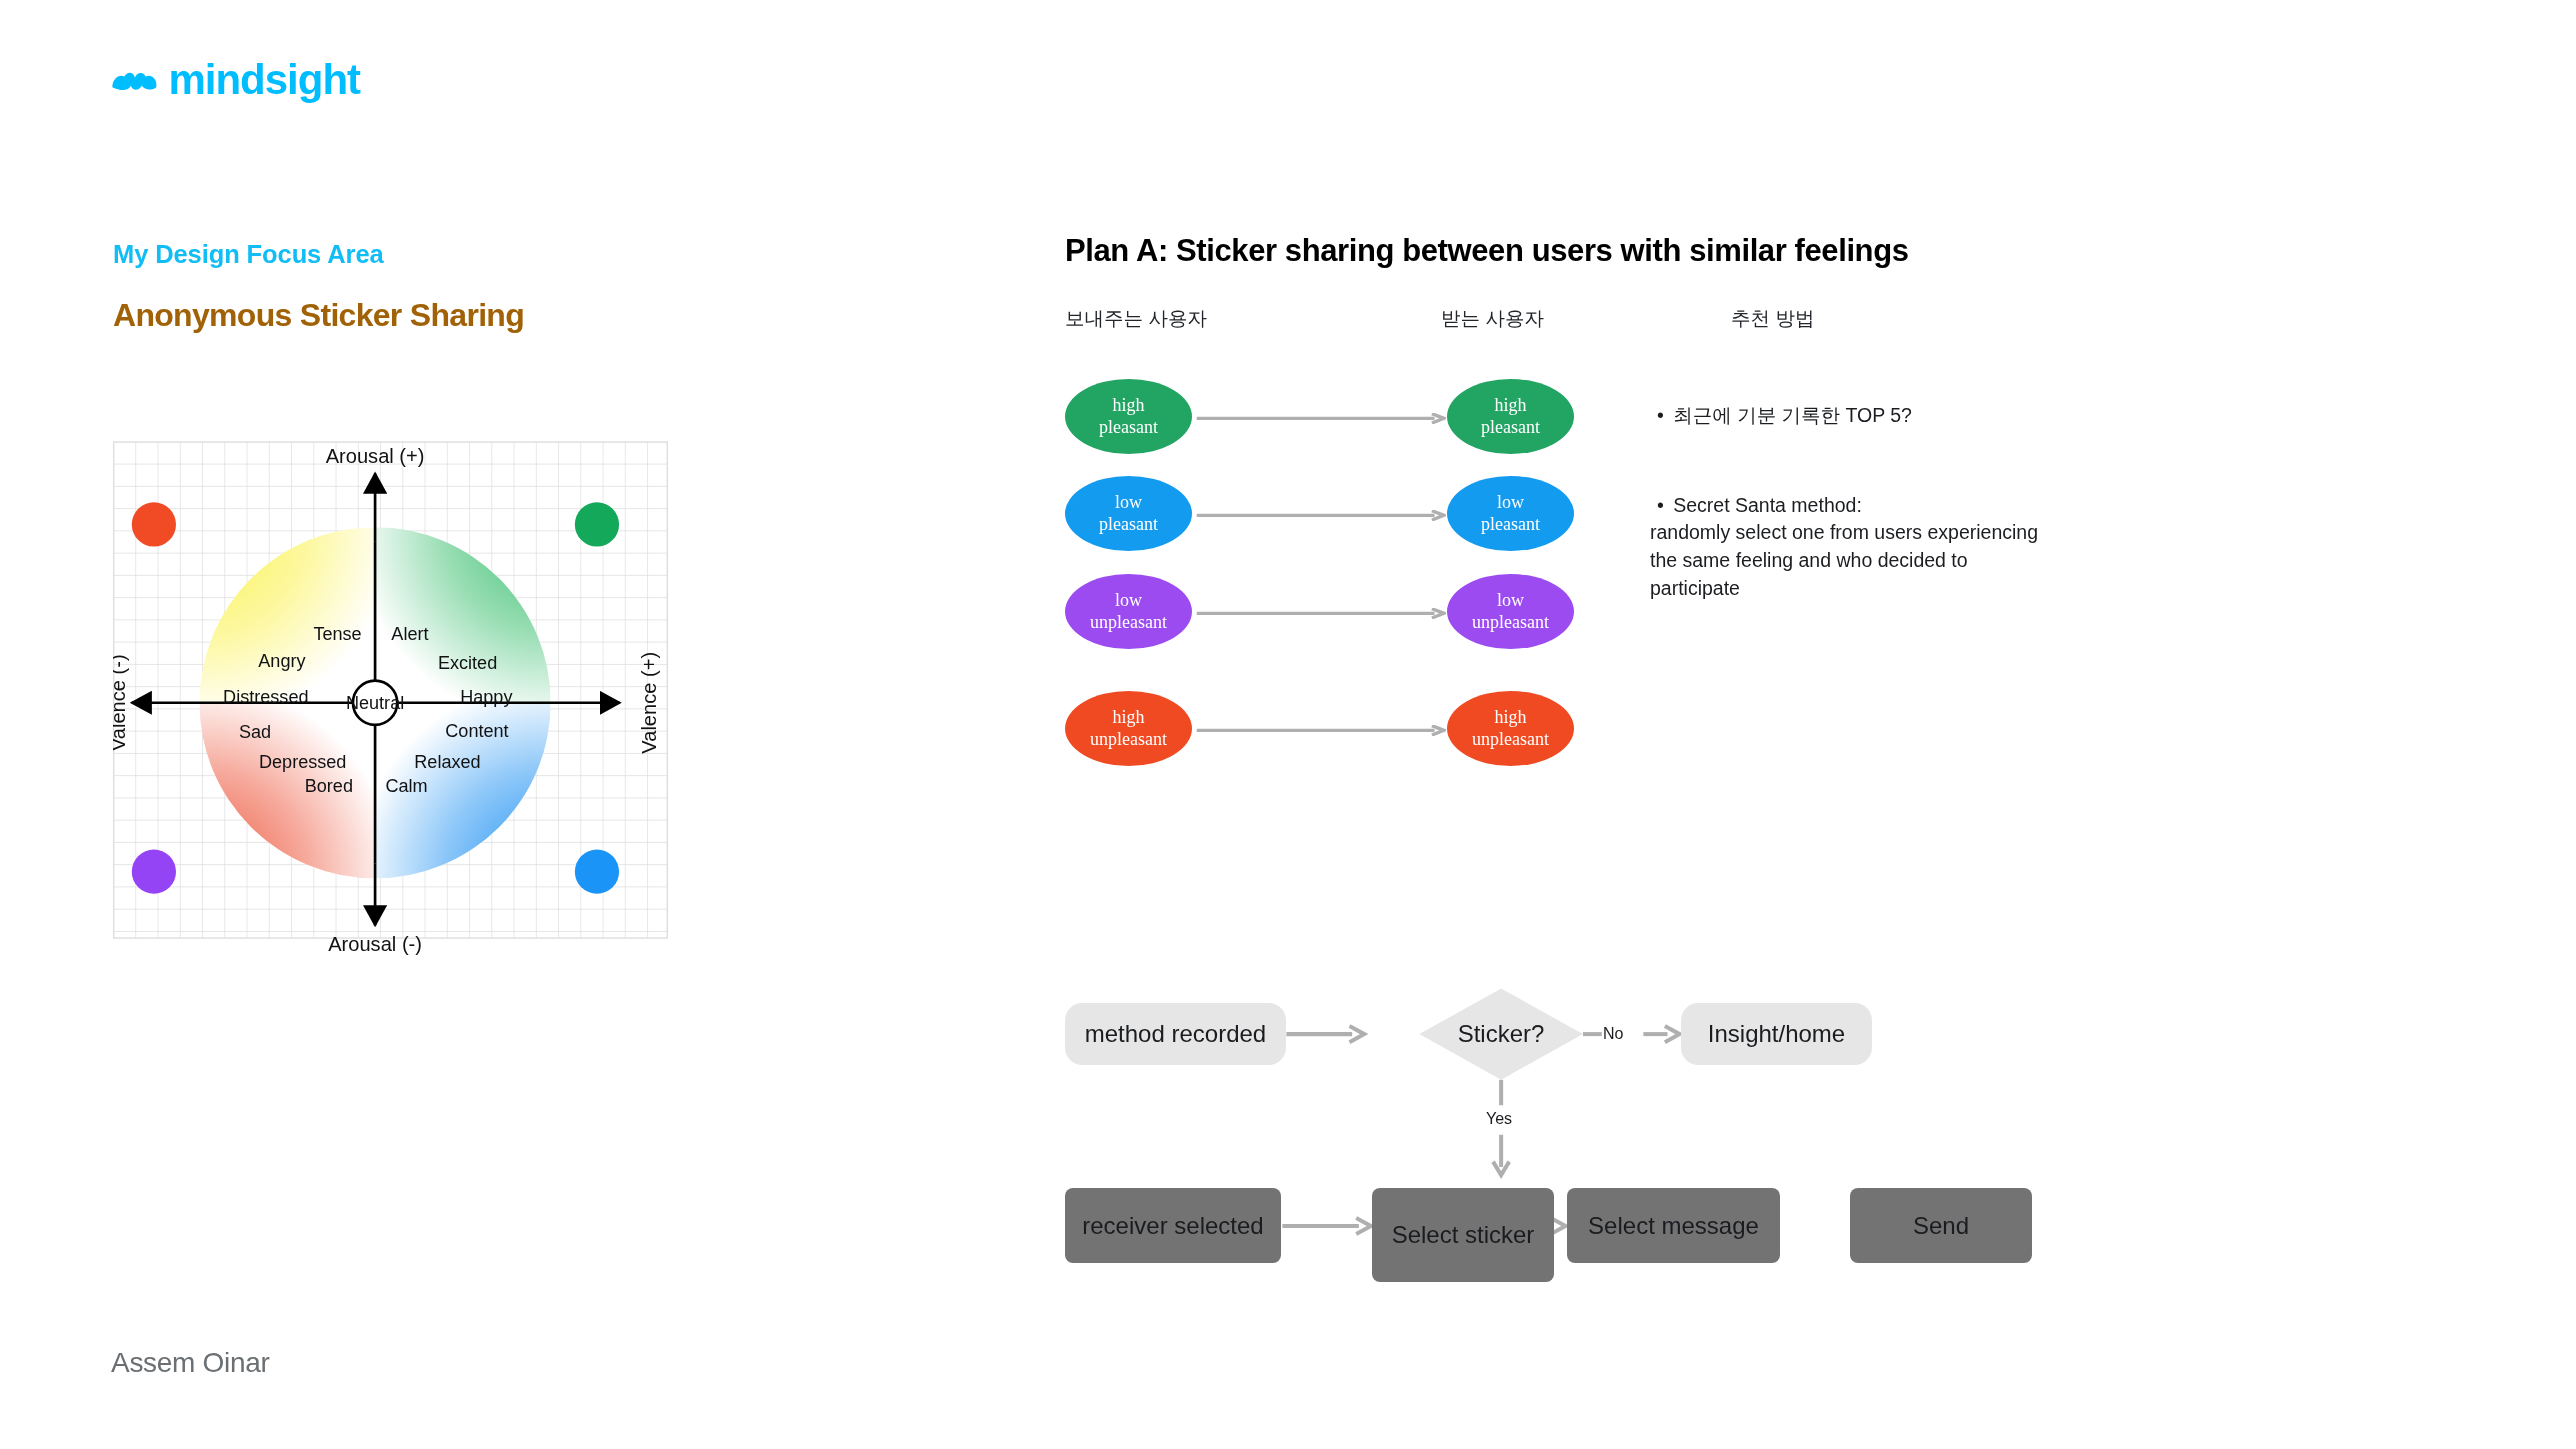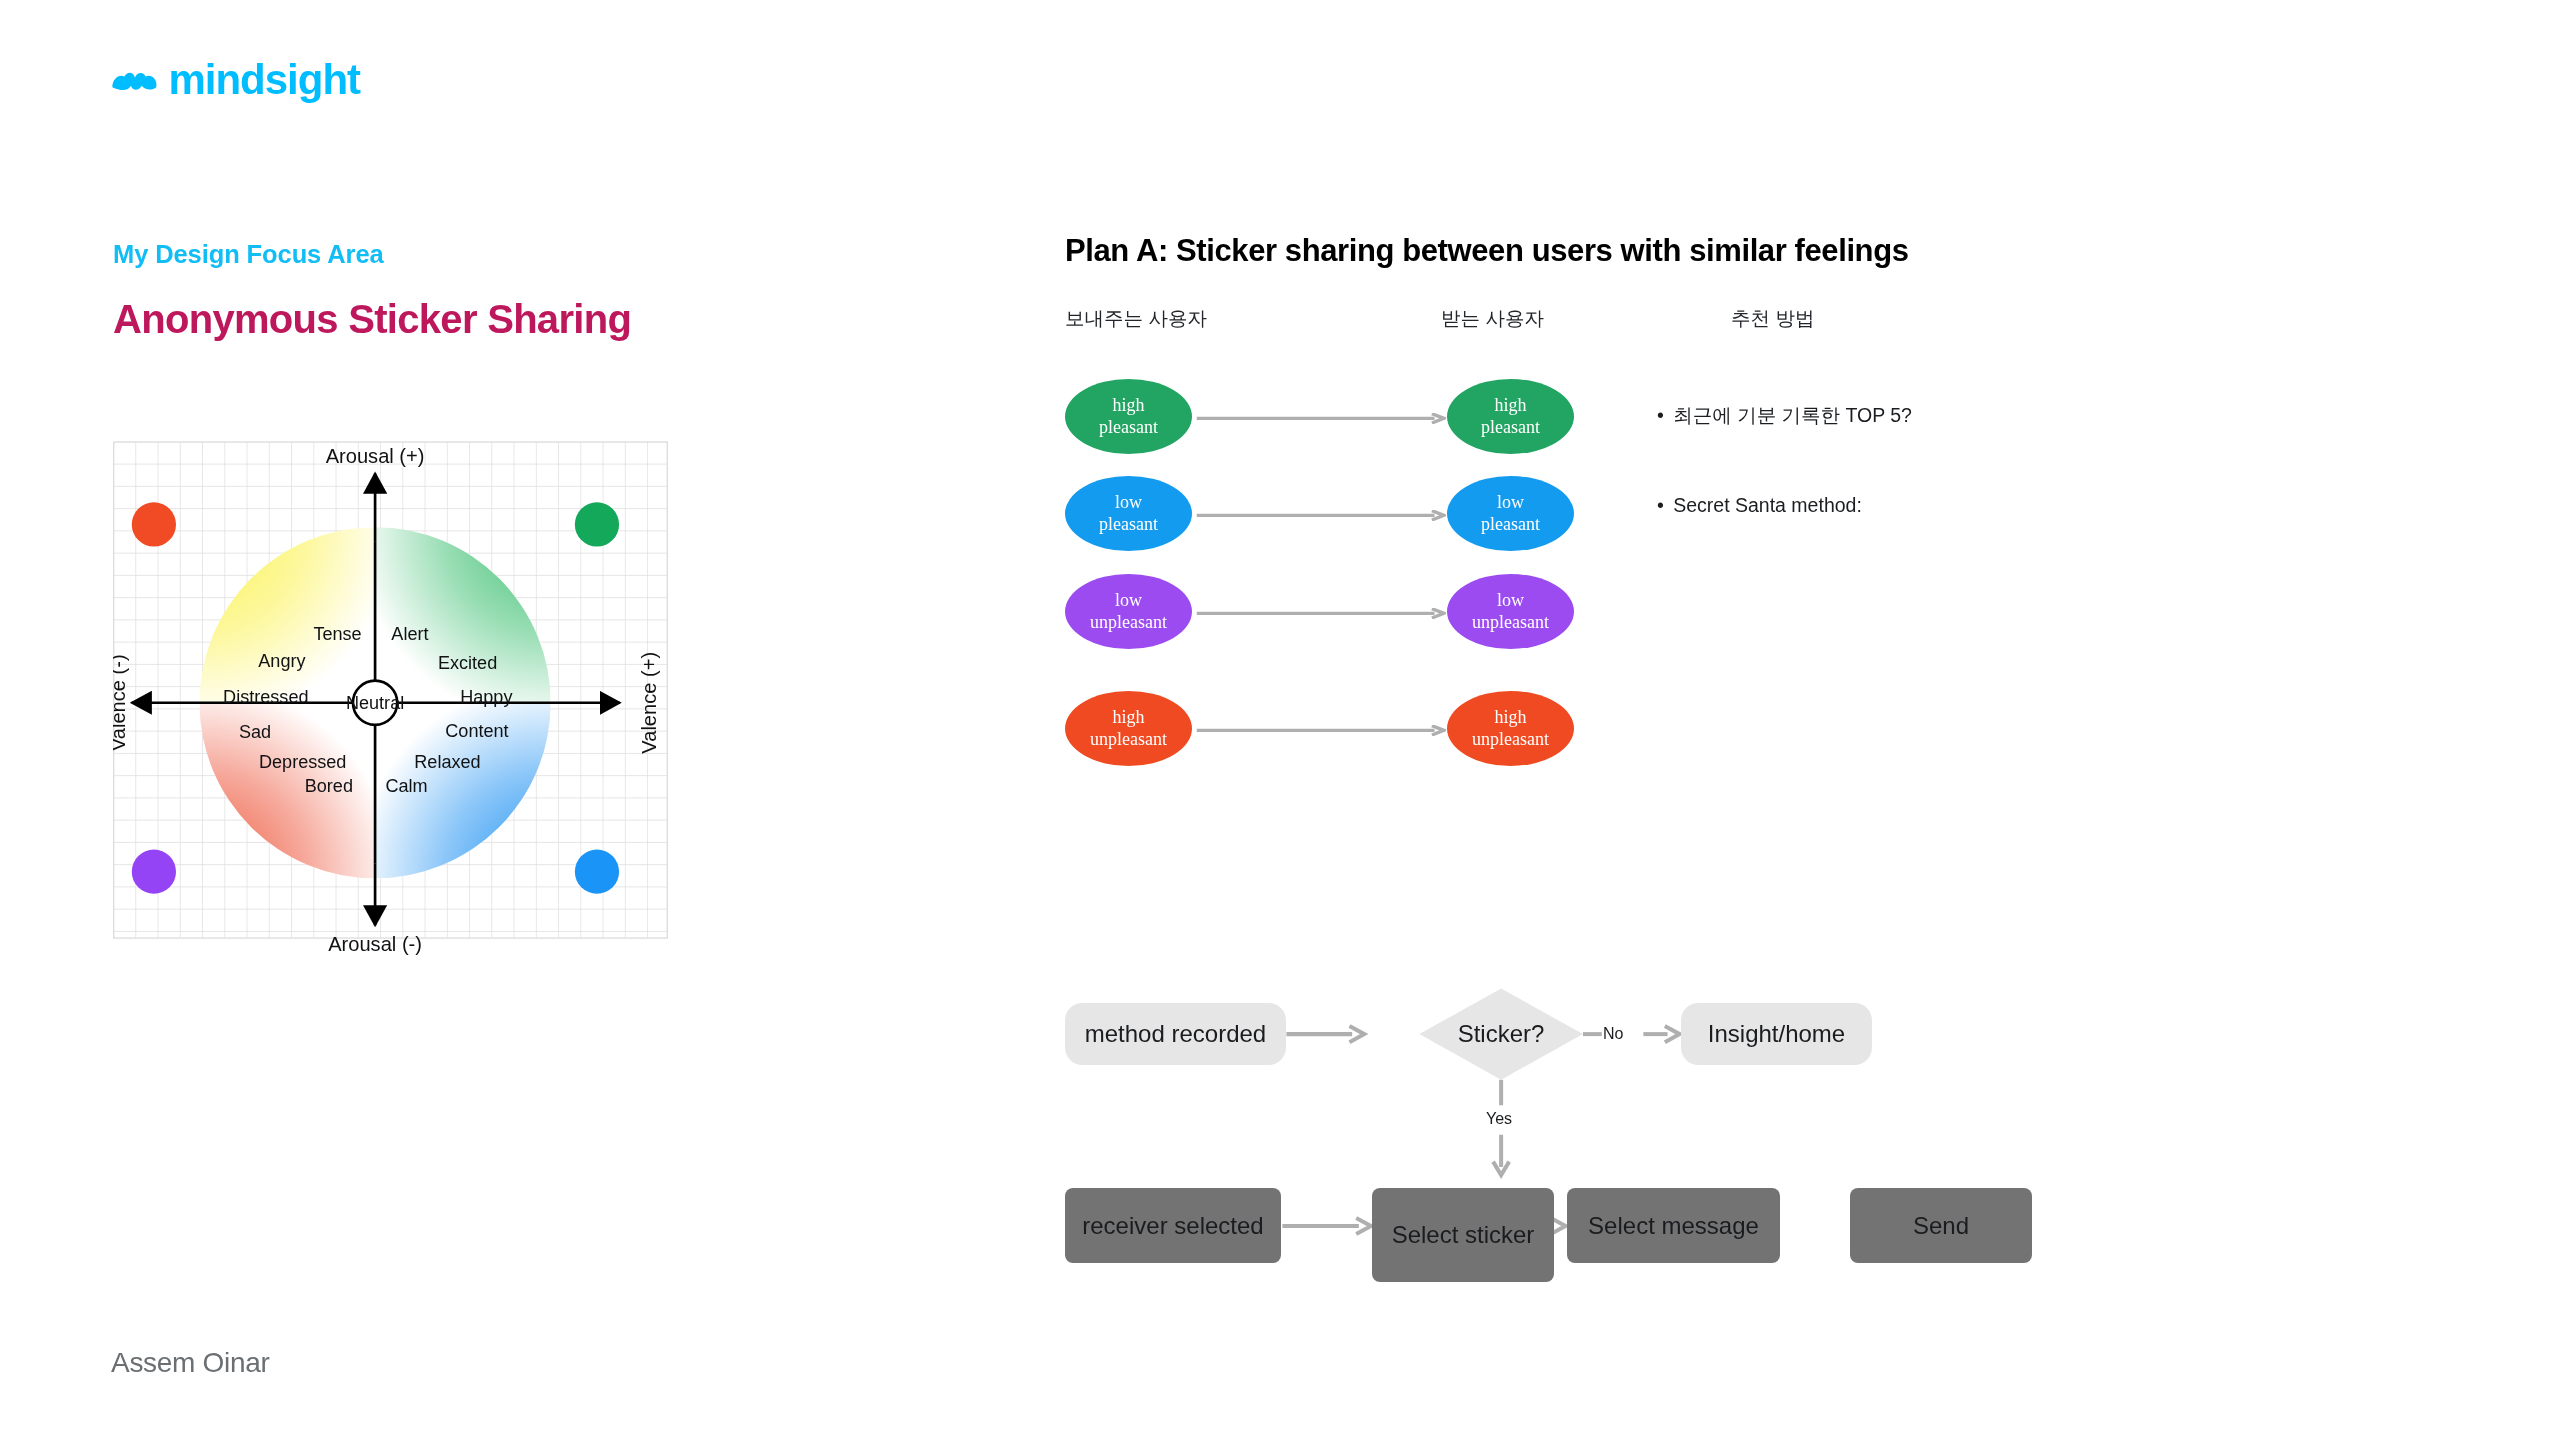--- a/index.html
+++ b/index.html
@@ -19,21 +19,21 @@
     letter-spacing: -1px; line-height: 1;
   }
 
   
   .eyebrow {
     position: absolute; left: 113px; top: 240px;
     font-size: 25.5px; font-weight: 700; color: #11BDF5; letter-spacing: -0.1px;
   }
   .left-title {
     position: absolute; left: 113px; top: 297px;
-    font-size: 40px; font-weight: 700; color: #be185d; letter-spacing: -0.7px;
+    font-size: 32px; font-weight: 700; color: #a16207; letter-spacing: -0.7px;
   }
 
   
   .chart-wrap { position: absolute; left: 113px; top: 441px; width: 555px; height: 545px; }
   .chart-svg { display: block; width: 555px; height: 545px; }
   .chart-label {
     font-family: "Liberation Sans", sans-serif;
     font-size: 27px; fill: #111214;
   }
   .axis-title { font-size: 30px; fill: #111214; }
@@ -258,20 +258,21 @@
 
   </div>
 
   <div class="bullets">
     <div class="bullet-item">
       <span class="b-head">최근에 기분 기록한 TOP 5?</span>
     </div>
     <div class="bullet-gap"></div>
     <div class="bullet-item">
       <span class="b-head">Secret Santa method:</span>
+      <span class="b-rest">randomly select one from users experiencing the same feeling and who decided to participate</span>
     </div>
   </div>
 
   <div class="flow">
     <svg class="flow-svg" viewBox="0 0 2100 420">
 
       <line x1="330" y1="82" x2="428" y2="82" stroke="#AFAFAF" stroke-width="6"></line>
       <path d="M424 70 L446 82 L424 94" fill="none" stroke="#AFAFAF" stroke-width="6"></path>
 
       <line x1="772" y1="82" x2="800" y2="82" stroke="#AFAFAF" stroke-width="6"></line>

